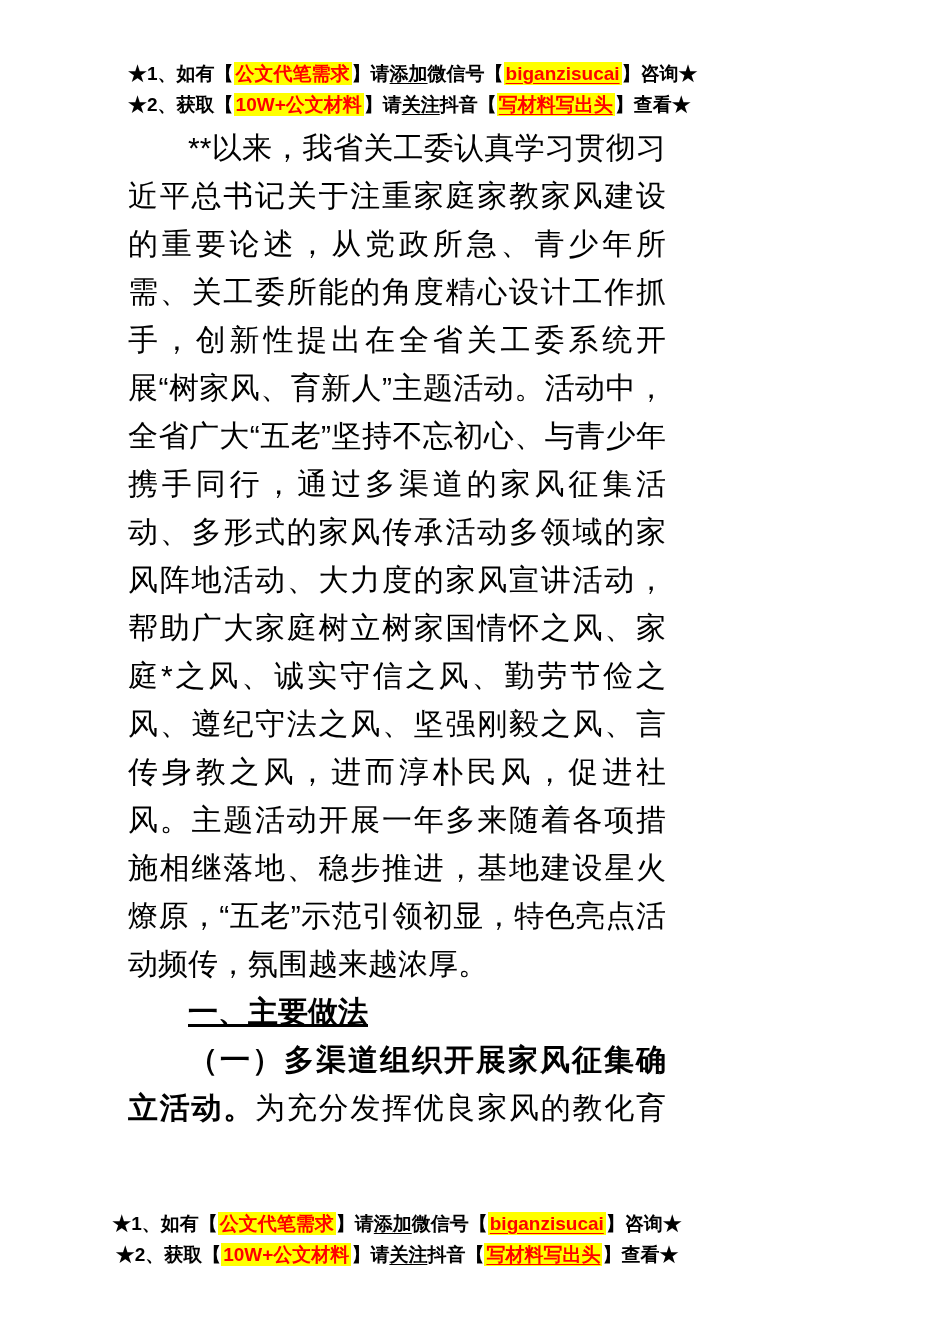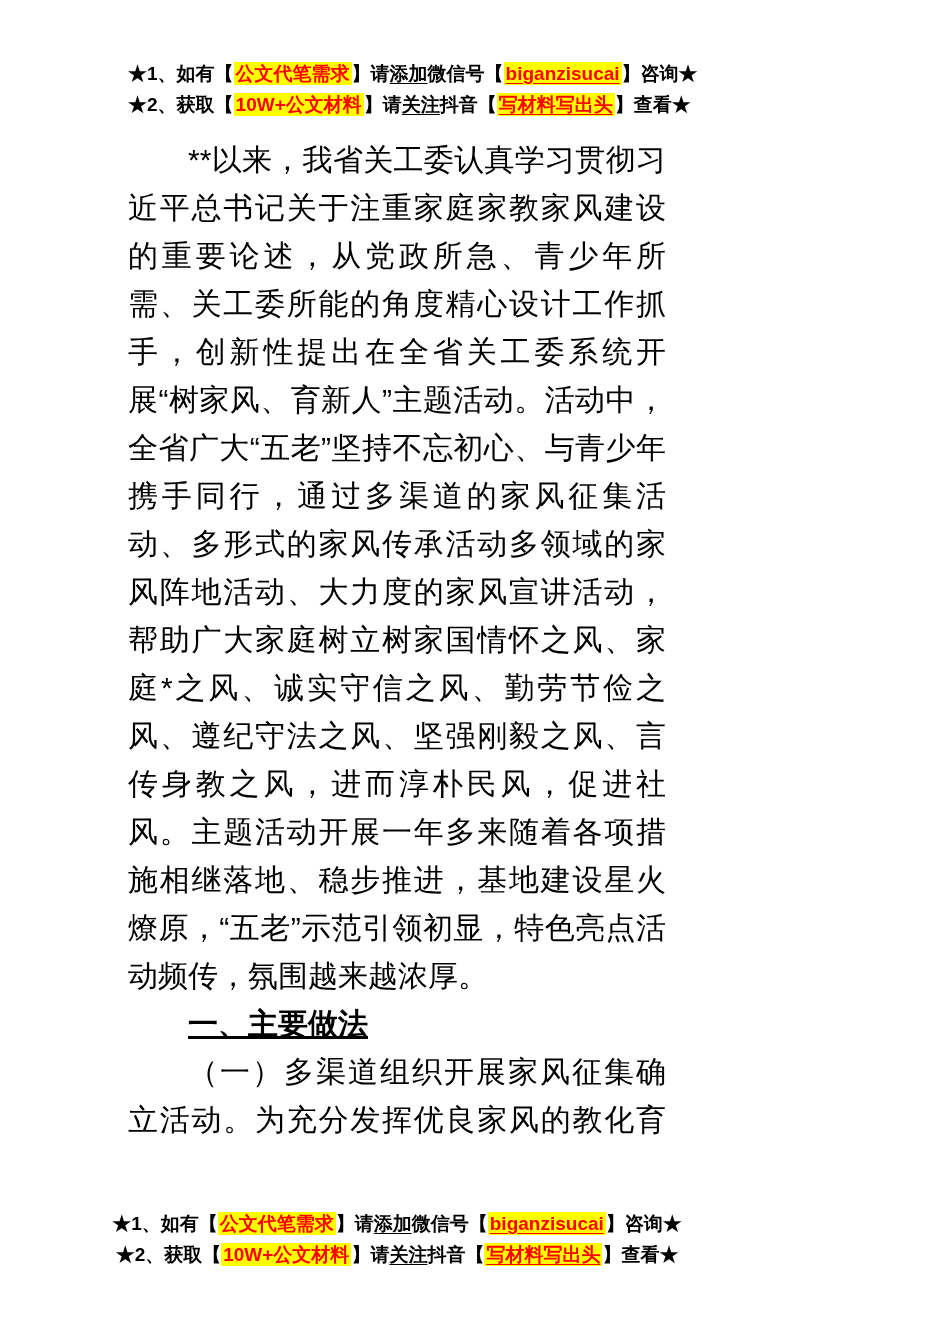--- a/index.html
+++ b/index.html
@@ -39,38 +39,38 @@
   }
   .doc-title {
     margin: 14px 0 0 0;
     font-size: 27px;
     line-height: 40px;
     font-weight: bold;
     text-align: center;
     white-space: nowrap;
   }
   .body-text {
-    margin-top: 16px;
+    margin-top: 4px;
     height: 1012px;
     overflow: hidden;
     font-size: 30px;
     line-height: 48px;
     text-align: justify;
     text-justify: inter-ideograph;
   }
   .para {
     margin: 0;
     text-indent: 2em;
   }
   .section-heading {
     font-weight: bold;
     text-decoration: underline;
   }
   .bold-lead {
-    font-weight: normal;
+    font-weight: bold;
   }
 </style>
 </head>
 <body>
 
 <div class="page">
 
   <div class="promo promo-header">
     <div class="promo-line"><span>★1、如有【</span><span class="hl">公文代笔需求</span><span>】请</span><span class="u">添加</span><span>微信号【</span><span class="hl u">biganzisucai</span><span>】咨询★</span></div>
     <div class="promo-line"><span>★2、获取【</span><span class="hl">10W+公文材料</span><span>】请</span><span class="u">关注</span><span>抖音【</span><span class="hl u">写材料写出头</span><span>】查看★</span></div>

